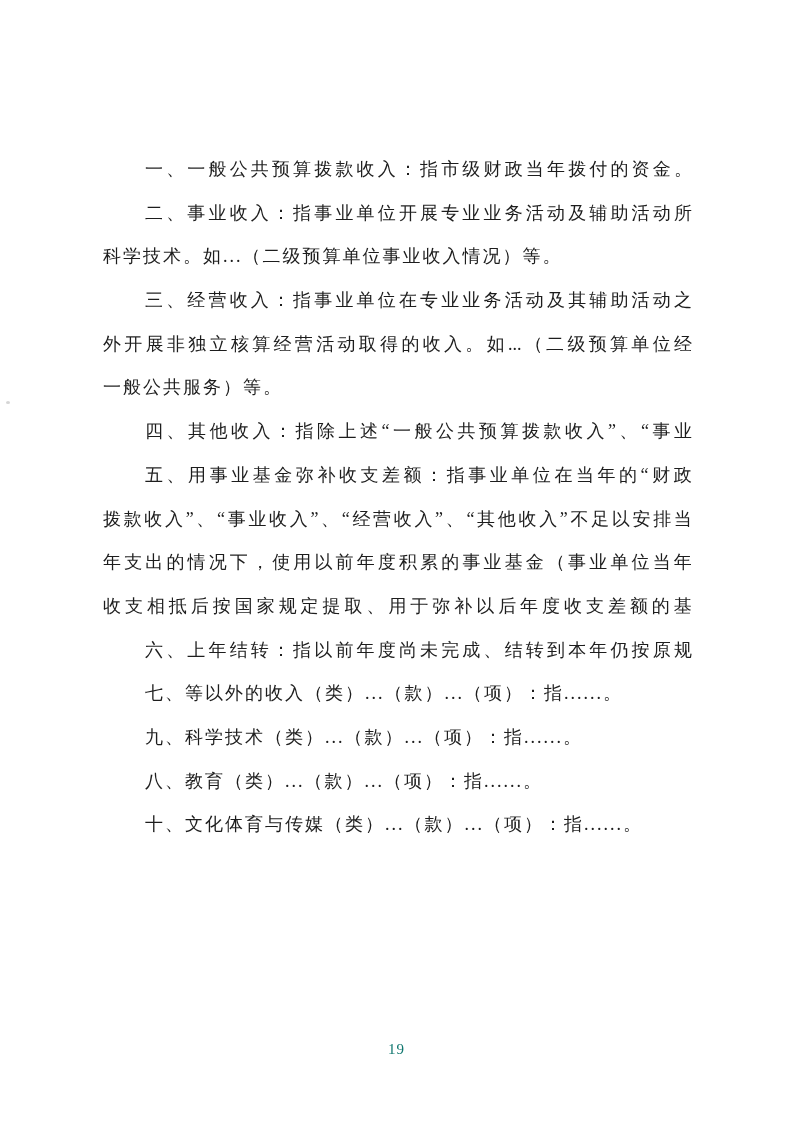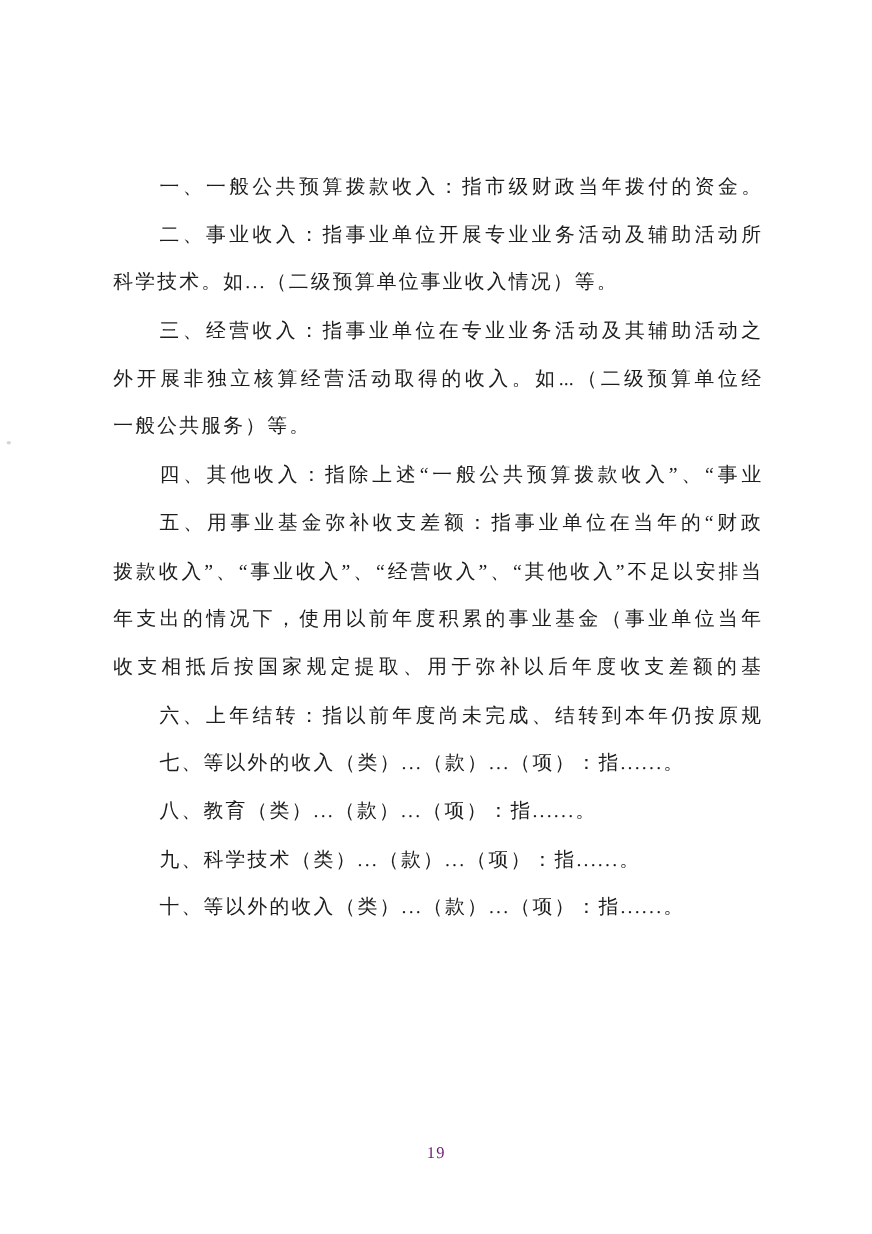--- a/index.html
+++ b/index.html
@@ -39,21 +39,21 @@
   }
   .line.justify span { display: block; }
   .page-number {
     position: absolute;
     left: 0;
     top: 1041px;
     width: 100%;
     text-align: center;
     font-size: 15px;
     letter-spacing: 1px;
-    color: #701a75;
+    color: #0f766e;
   }
   .artifact {
     position: absolute;
     left: 6px;
     top: 401px;
     width: 4px;
     height: 3px;
     background: #b9b9b9;
     opacity: 0.6;
     border-radius: 50%;
@@ -377,27 +377,27 @@
           <span>原</span>
           <span>规</span>
         </div>
     </div>
 
     <div class="para">
       <div class="line indent">七、等以外的收入（类）...（款）...（项）：指......。</div>
     </div>
 
     <div class="para">
+      <div class="line indent">九、科学技术（类）...（款）...（项）：指......。</div>
+    </div>
+
+    <div class="para">
       <div class="line indent">八、教育（类）...（款）...（项）：指......。</div>
     </div>
 
     <div class="para">
-      <div class="line indent">九、科学技术（类）...（款）...（项）：指......。</div>
-    </div>
-
-    <div class="para">
-      <div class="line indent">十、等以外的收入（类）...（款）...（项）：指......。</div>
+      <div class="line indent">十、文化体育与传媒（类）...（款）...（项）：指......。</div>
     </div>
 
   </div>
 
   <div class="page-number">19</div>
 </div>
 
 </body></html>

